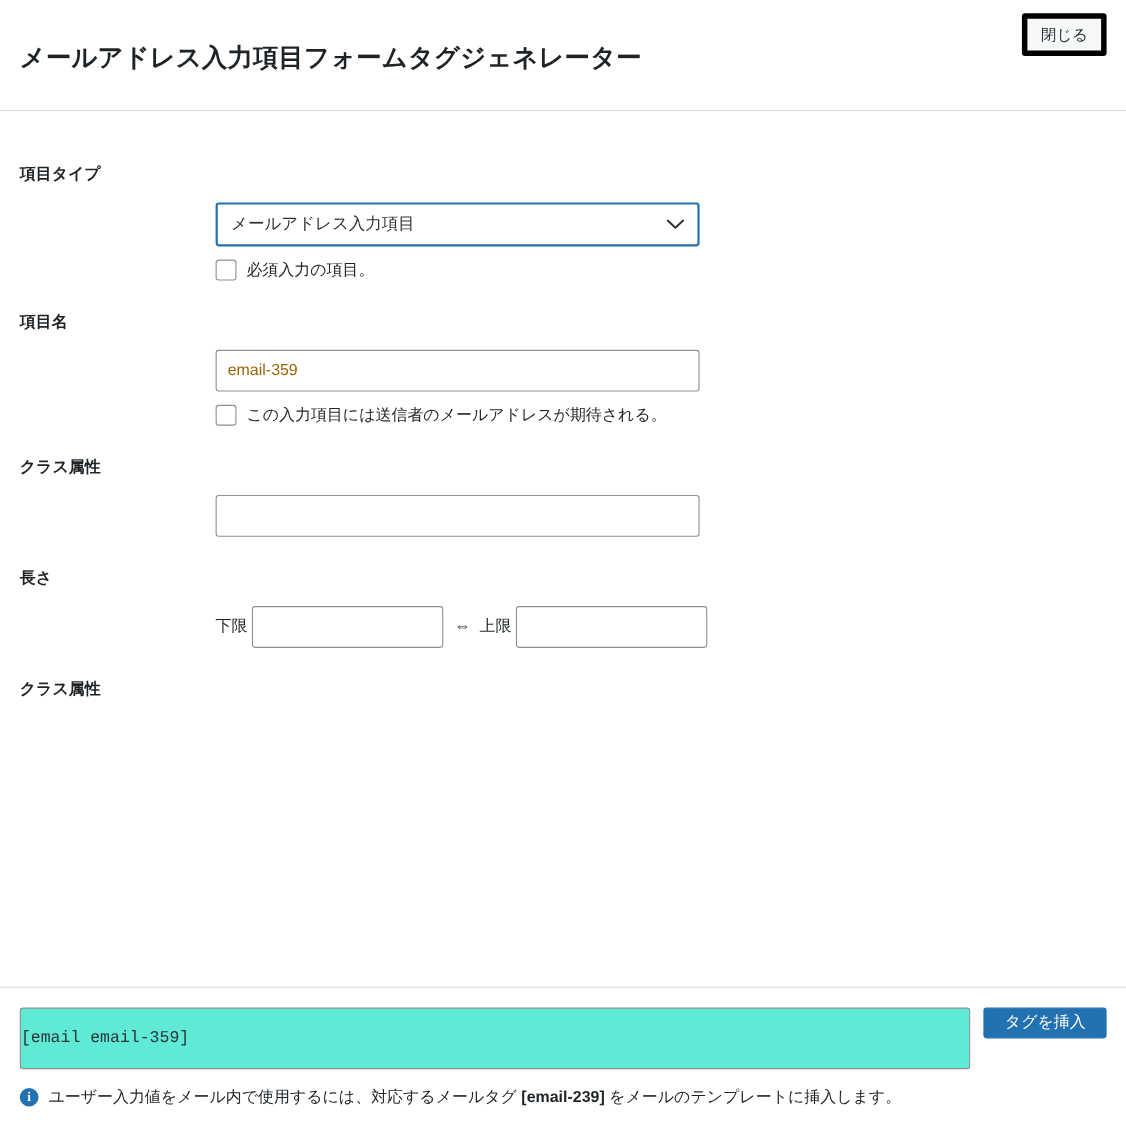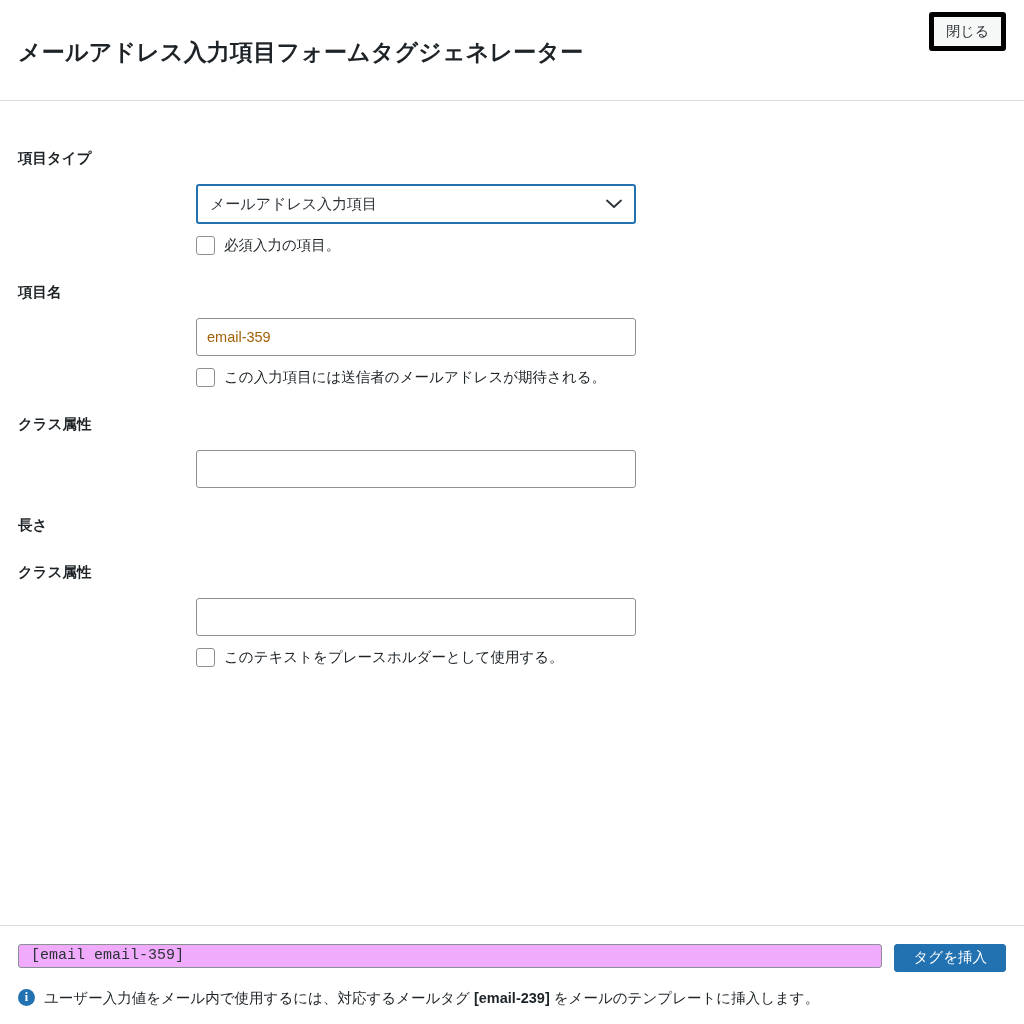--- a/index.html
+++ b/index.html
@@ -194,28 +194,28 @@
     padding: 18px 18px 16px 18px;
     box-sizing: border-box;
   }
   .tag-row {
     display: flex;
     align-items: stretch;
   }
   .tag-input {
     box-sizing: border-box;
     flex: 1 1 auto;
-    height: 24px;
+    height: 56px;
     border: 1px solid #8c8f94;
     border-radius: 3px;
-    padding: 4px 12px;
+    padding: 4px 0;
     font-family: "Liberation Mono", "DejaVu Sans Mono", monospace;
     font-size: 15px;
     color: #2c3338;
-    background: #f0abfc;
+    background: #5eead4;
     outline: none;
   }
   .insert-button {
     margin-left: 12px;
     background: #2271b1;
     border: 1px solid #2271b1;
     color: #fff;
     font-family: inherit;
     font-size: 14.5px;
     border-radius: 3px;
@@ -295,31 +295,31 @@
 
     <div class="field-group g-class">
       <div class="field-label">クラス属性</div>
       <div class="field-control">
         <input type="text" class="text-input" value="" style="">
       </div>
     </div>
 
     <div class="field-group g-length">
       <div class="field-label">長さ</div>
+      <div class="field-control range-row">
+        <span class="range-label">下限</span>
+        <input type="text" class="range-input" value="" style="">
+        <span class="range-sep">⇔</span>
+        <span class="range-label">上限</span>
+        <input type="text" class="range-input" value="" style="">
+      </div>
     </div>
 
     <div class="field-group g-default">
       <div class="field-label">クラス属性</div>
-      <div class="field-control">
-        <input type="text" class="text-input" value="" style="">
-        <div class="checkbox-row">
-          <input type="checkbox" class="cb" id="cb-placeholder" style="">
-          <label class="cb-label" for="cb-placeholder">このテキストをプレースホルダーとして使用する。</label>
-        </div>
-      </div>
     </div>
 
   </div>
 
   <div class="footer">
     <div class="tag-row">
       <input type="text" class="tag-input" value="[email email-359]" style="">
       <button class="insert-button">タグを挿入</button>
     </div>
     <div class="hint-row">

